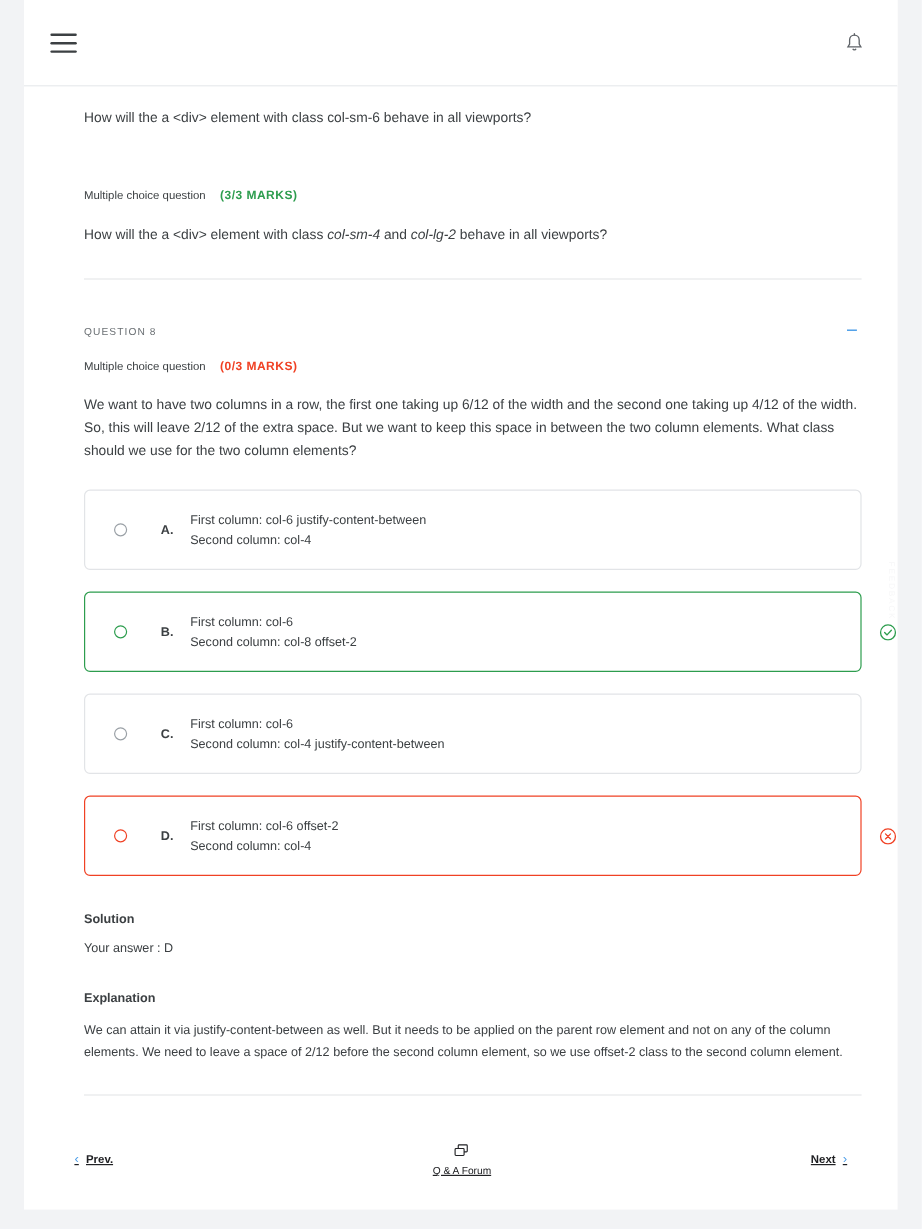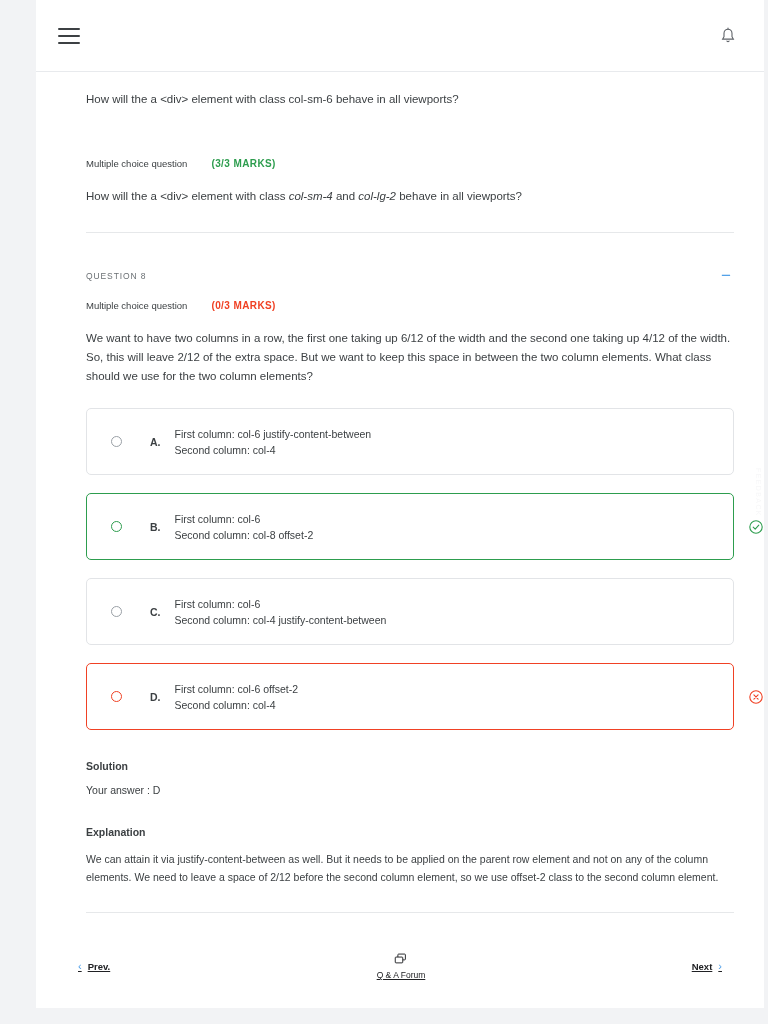--- a/index.html
+++ b/index.html
@@ -7,21 +7,21 @@
   html, body {
     width: 768px;
     height: 1024px;
     background: #f2f3f5;
     font-family: "Liberation Sans", sans-serif;
     -webkit-font-smoothing: antialiased;
   }
 
   .page {
     position: absolute;
-    left: 36px;
+    left: 20px;
     top: 0;
     width: 728px;
     height: 1008px;
     background: #ffffff;
     overflow: hidden;
   }
 
   
   .app-header {
     height: 72px;
@@ -83,21 +83,21 @@
     width: 16px;
     text-align: center;
   }
 
   .q-meta {
     margin-top: 16px;
     font-size: 9.5px;
     color: #3c4043;
     display: flex;
     align-items: center;
-    gap: 24px;
+    gap: 12px;
   }
   .marks { font-size: 10px; font-weight: 700; letter-spacing: 0.4px; }
   .marks.good { color: #2d9d4e; }
   .marks.bad  { color: #f04124; }
 
   .q-text {
     margin-top: 18px;
     font-size: 11.5px;
     color: #3c4043;
     line-height: 1.65;

